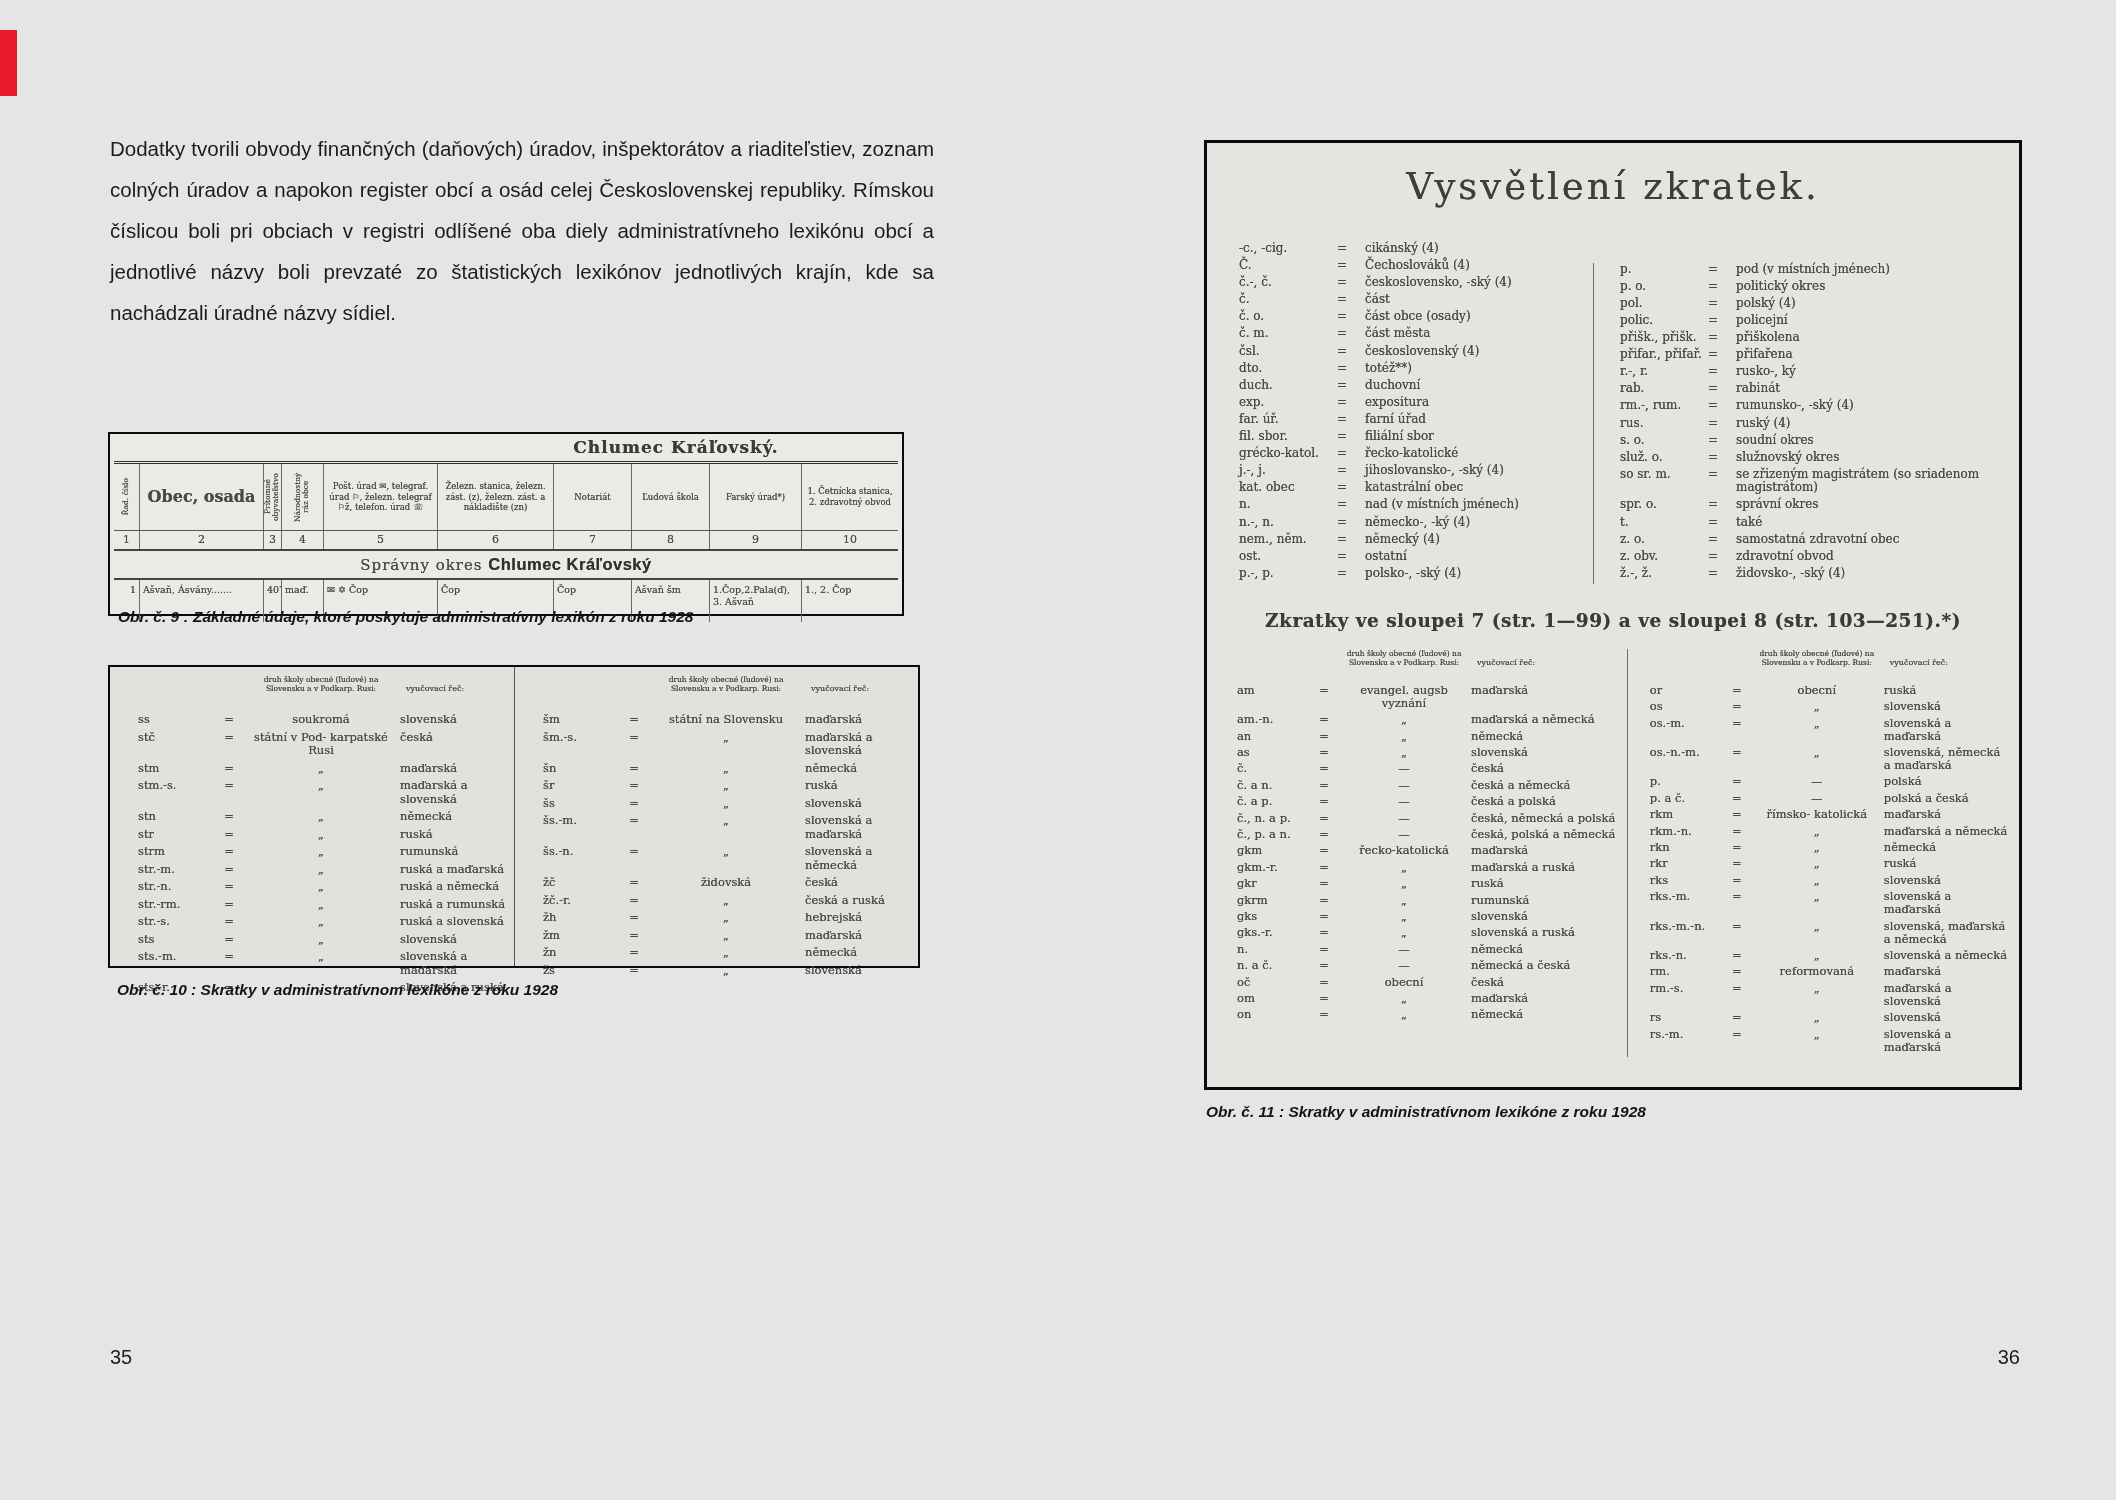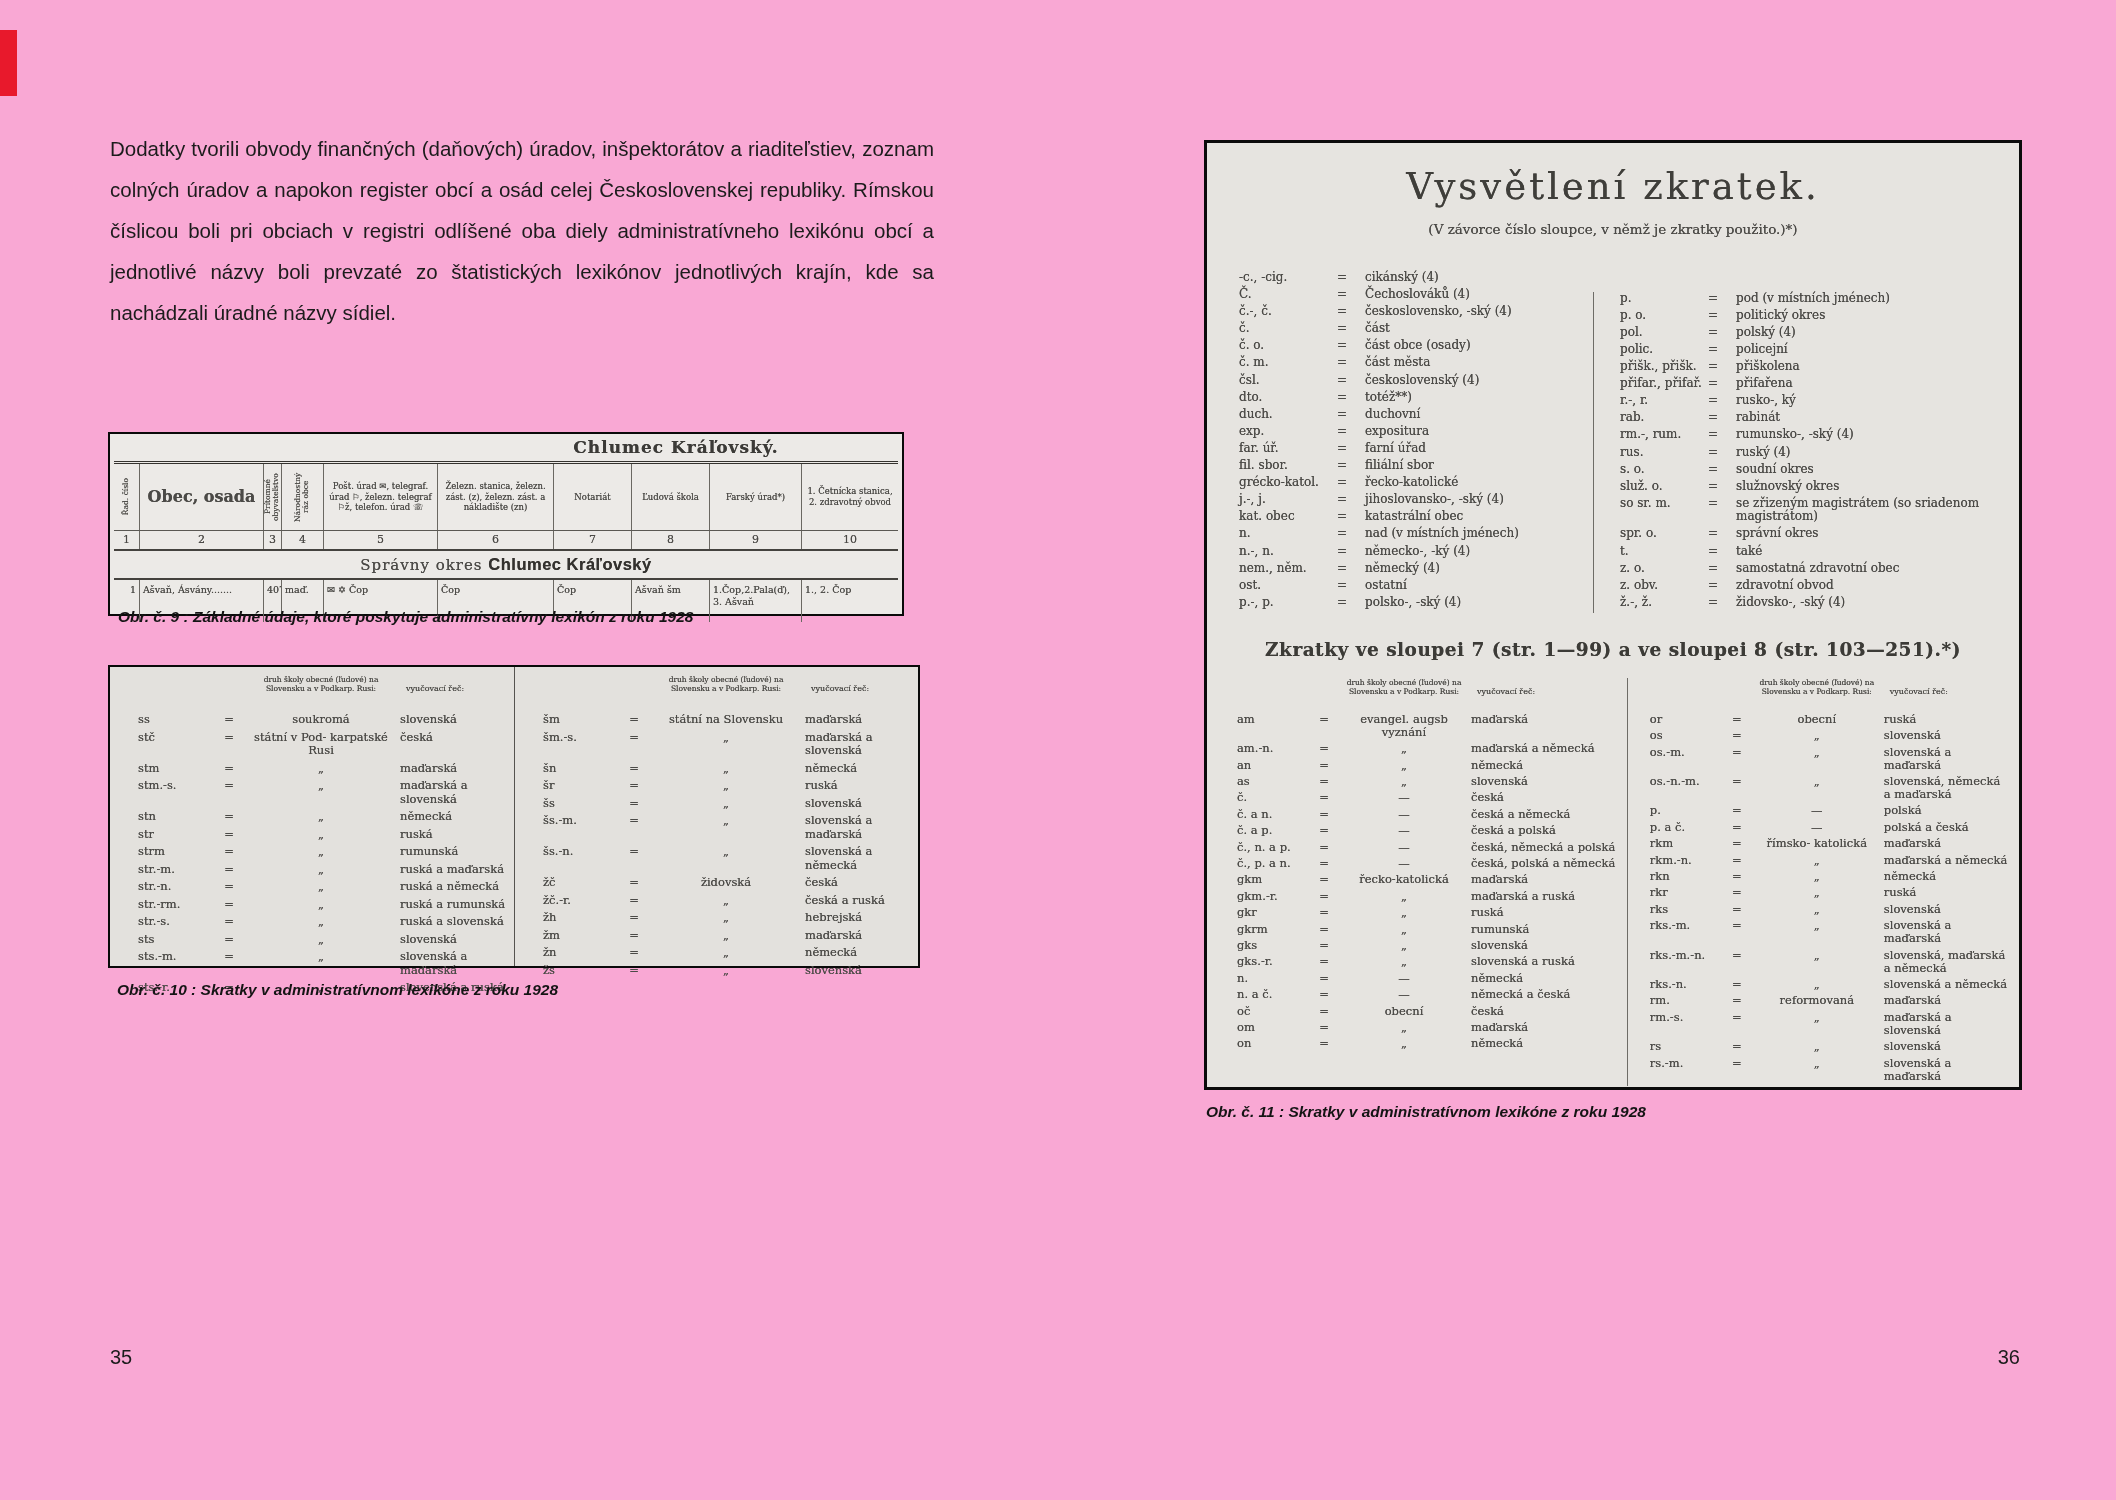--- a/index.html
+++ b/index.html
@@ -1,16 +1,16 @@
 <!DOCTYPE html>
 <html><head>
 <meta charset="utf-8">
 <style>
   html,body { margin:0; padding:0; background:#ffffff; }
-  .sheet { position:relative; width:2116px; height:1500px; background:#f9a8d4; overflow:hidden;
+  .sheet { position:relative; width:2116px; height:1500px; background:#e5e5e5; overflow:hidden;
            font-family:"Liberation Sans", sans-serif; }
 
   .red-mark { position:absolute; left:0; top:30px; width:17px; height:66px; background:#e8192c; }
 
   
   .body-text { position:absolute; left:110px; top:128px; width:824px; margin:0;
                font-size:20.5px; line-height:41px; text-align:justify; color:#1c1c1c; }
 
   
   .scan { position:absolute; margin:0; box-sizing:border-box; background:#e7e5e1; color:#4b4a47;
@@ -372,21 +372,20 @@
     </figure>
     <p class="caption cap10">Obr. č. 10 : Skratky v administratívnom lexikóne z roku  1928</p>
 
     <div class="pagenum pn-left">35</div>
   </section>
 
   <section>
 
     <figure class="scan fig11">
       <div class="f11-title">Vysvětlení zkratek.</div>
-      <div class="f11-sub">(V závorce číslo sloupce, v němž je zkratky použito.)*)</div>
 
       <div class="f11-s1">
         <div class="col1">
 
             <div class="srow">
               <span class="a">-c., -cig.</span>
               <span class="e">=</span>
               <span class="m">cikánský (4)</span>
             </div>
 

